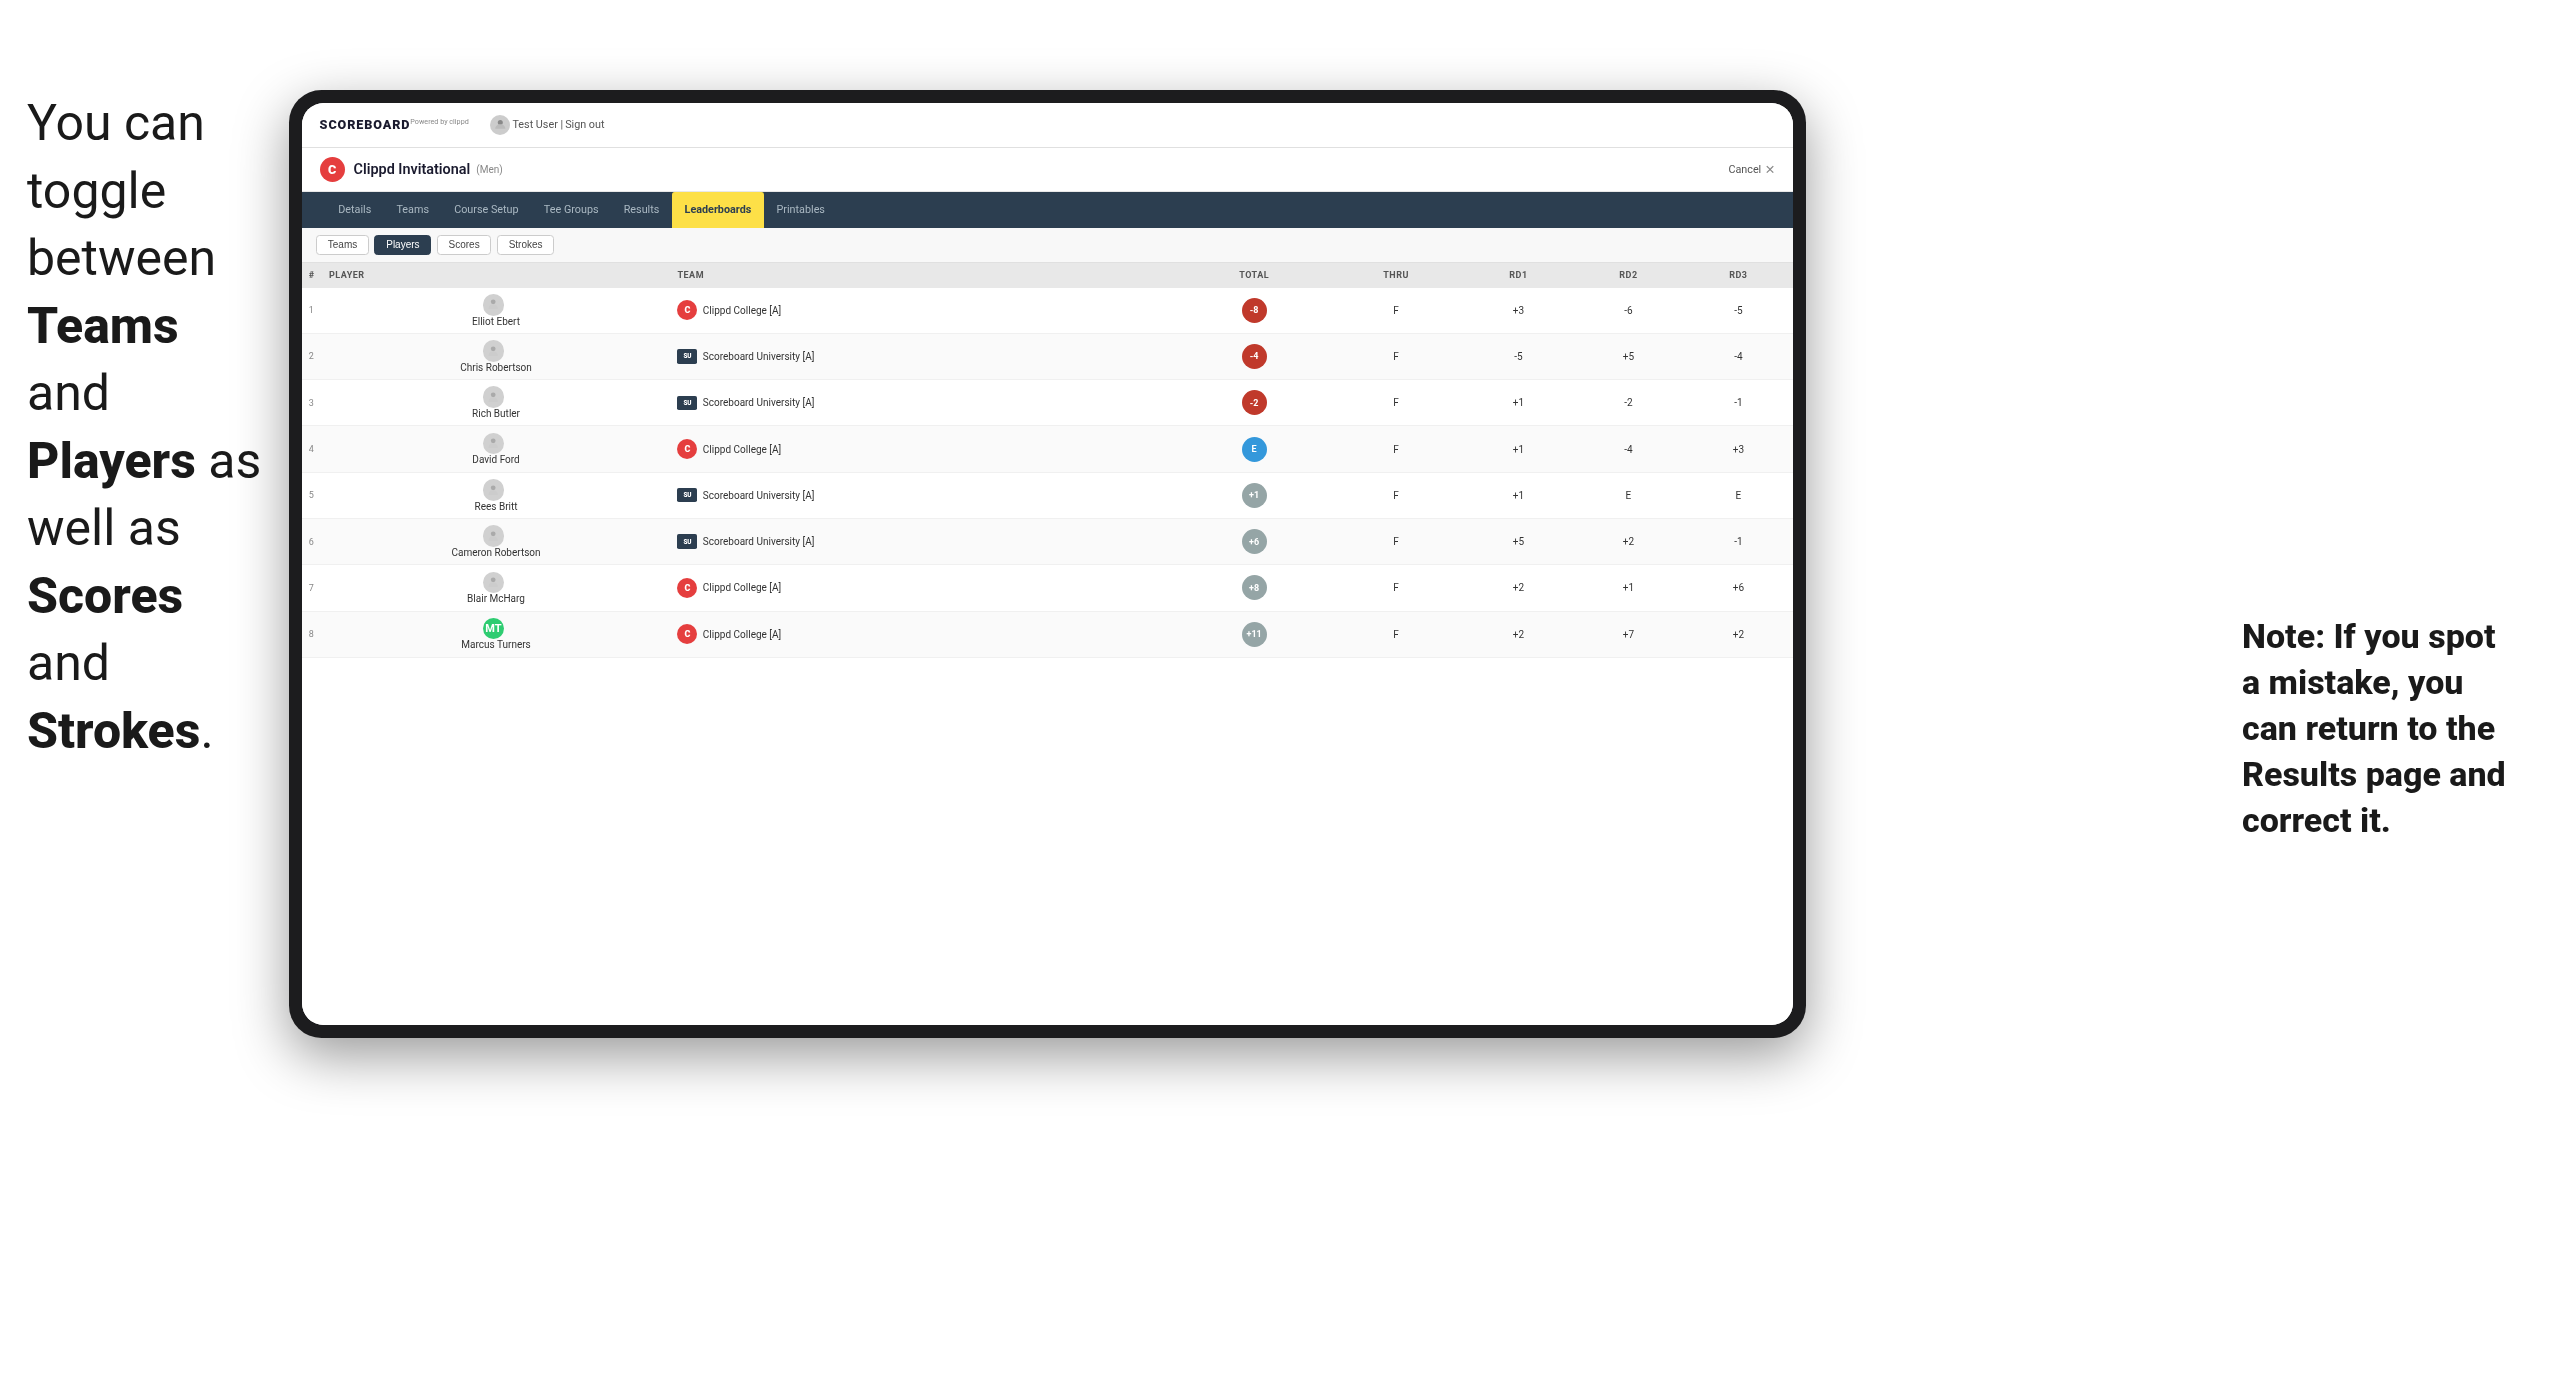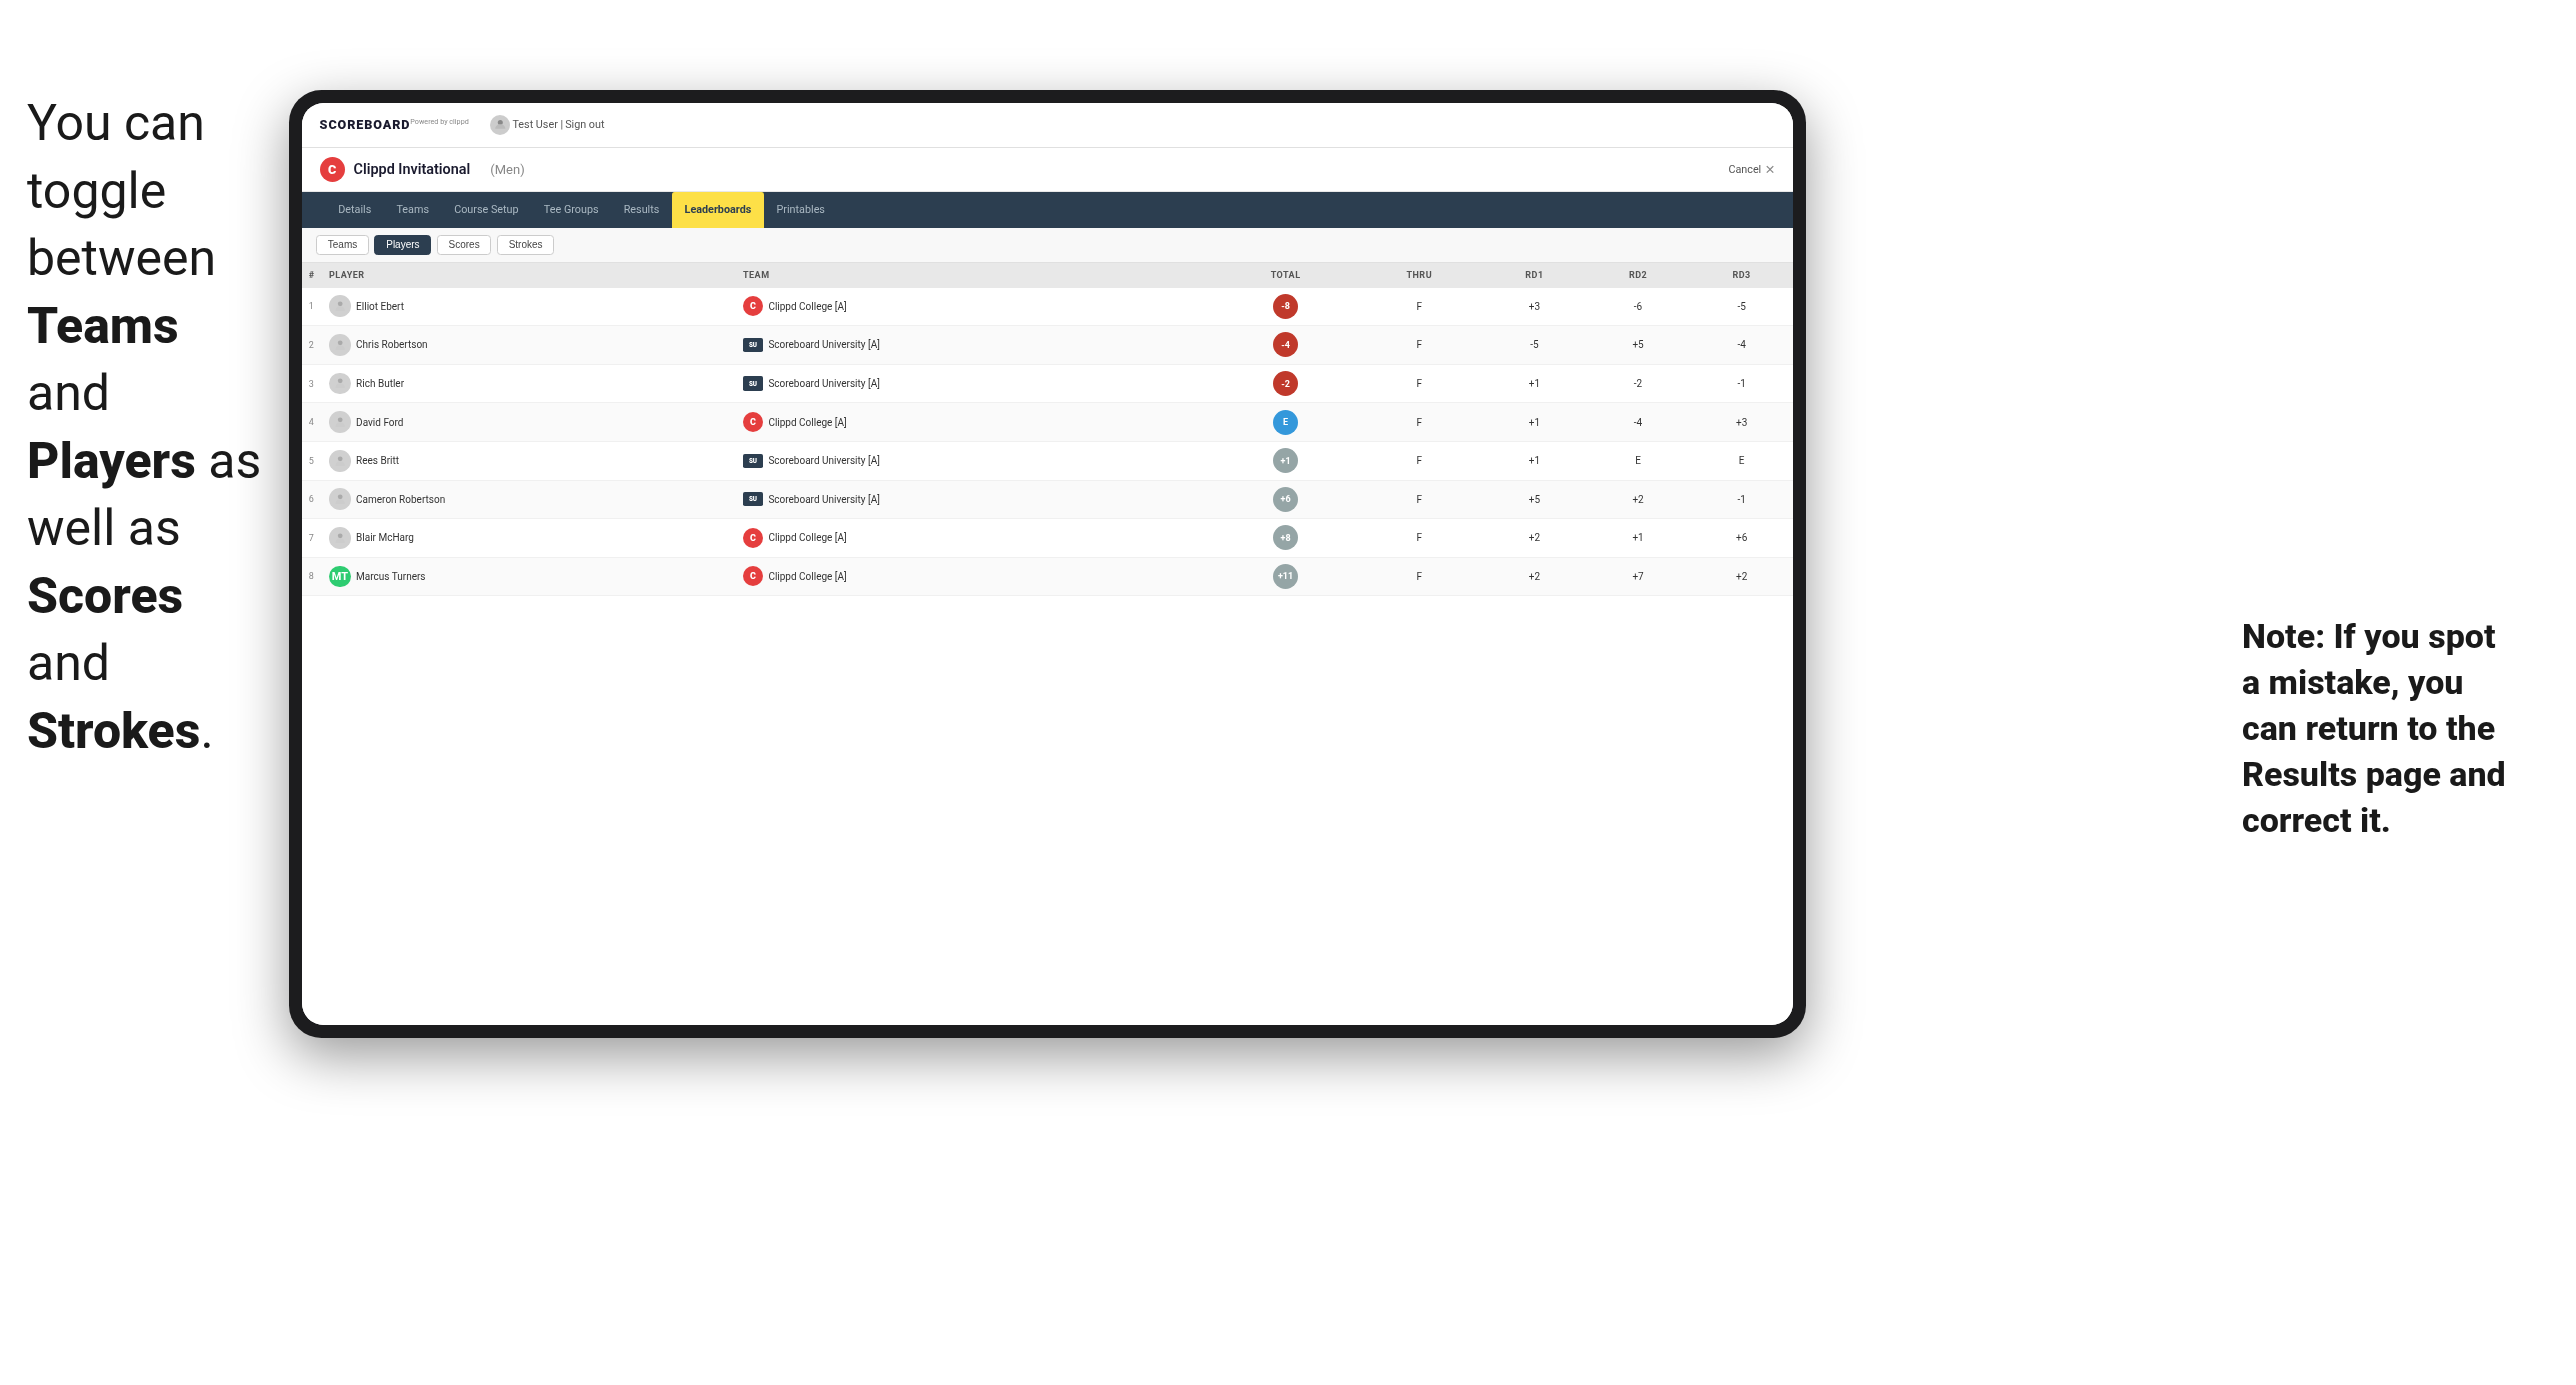--- a/index.html
+++ b/index.html
@@ -144,23 +144,23 @@
       font-weight: 900;
       font-size: 12.6px;
       margin-right: 9px;
     }
     .tournament-title {
       font-size: 14.4px;
       font-weight: 600;
       color: #1a1a2e;
     }
     .tournament-subtitle {
-      font-size: 13px;
+      font-size: 10px;
       color: #888;
-      margin-left: 20px;
+      margin-left: 6px;
     }
     .cancel-btn {
       margin-left: auto;
       font-size: 10.8px;
       color: #555;
       cursor: pointer;
       display: flex;
       align-items: center;
       gap: 3.6px;
     }
@@ -262,20 +262,21 @@
       align-items: center;
       justify-content: center;
       margin-right: 5.4px;
       flex-shrink: 0;
       overflow: hidden;
     }
     .player-avatar svg { width: 14.4px; height: 14.4px; }
     .player-name-cell {
       display: flex;
       align-items: center;
+      flex-direction: column;
     }
     .team-logo-small {
       width: 20px;
       height: 14.4px;
       background: #2c3e50;
       border-radius: 1.8px;
       margin-right: 5.4px;
       display: inline-flex;
       align-items: center;
       justify-content: center;

